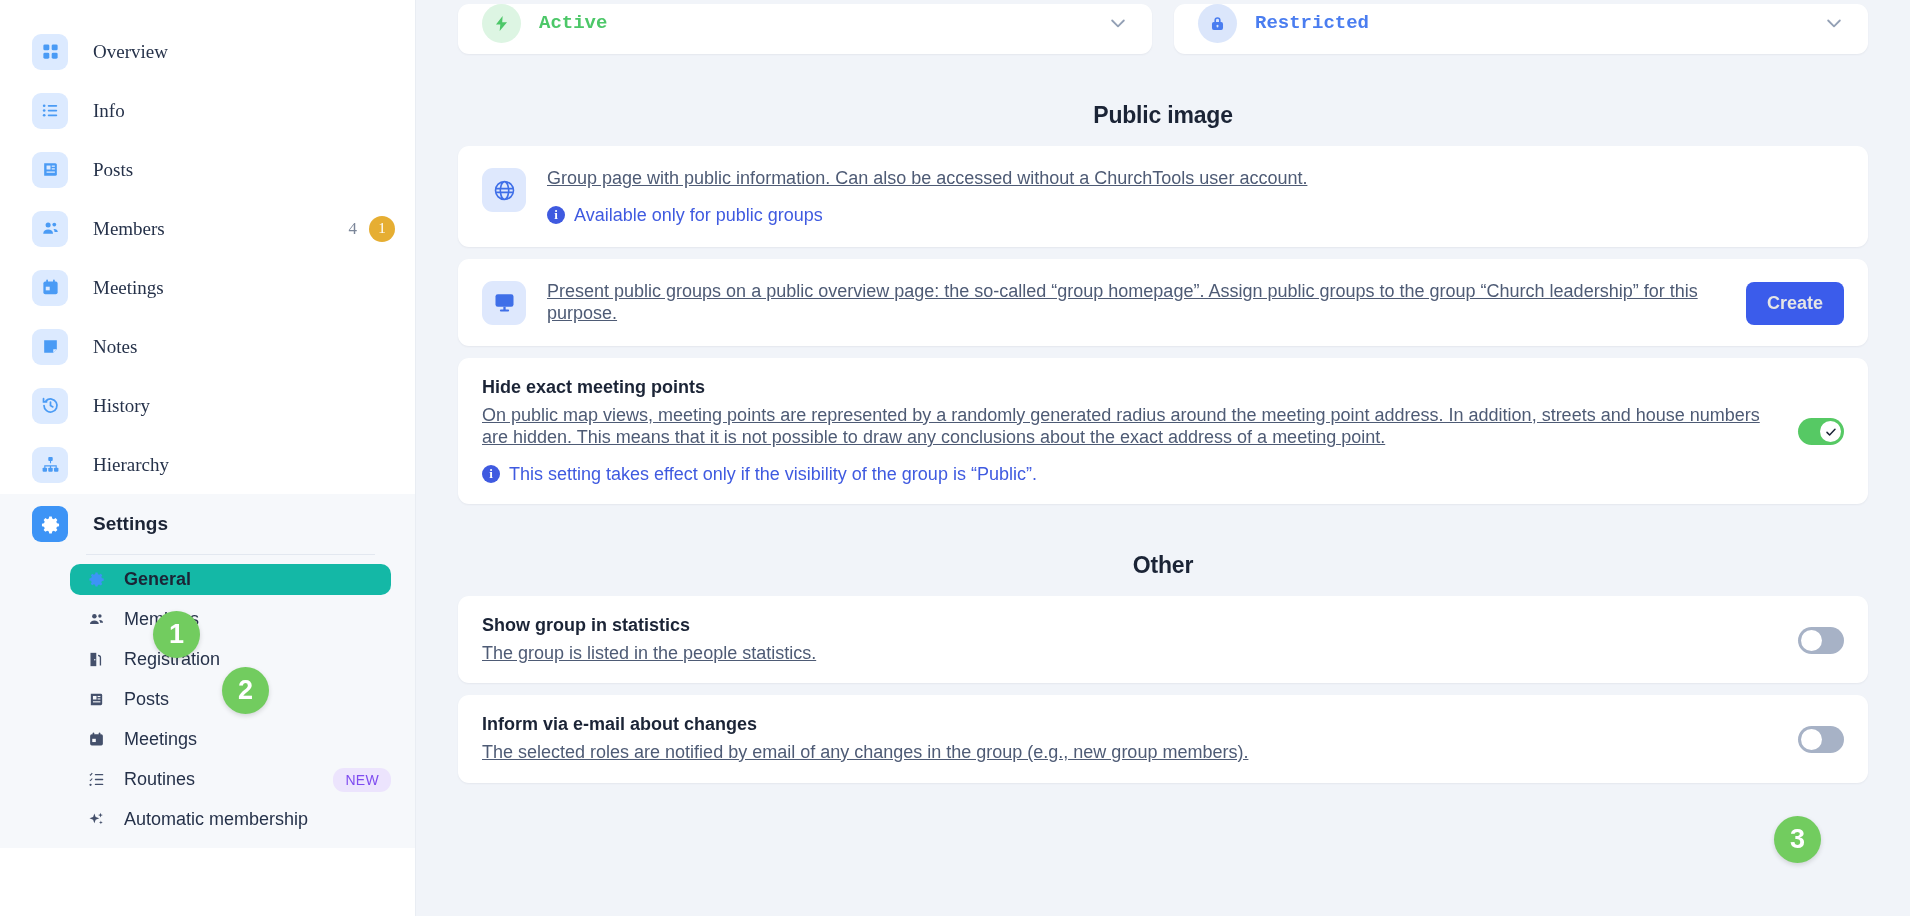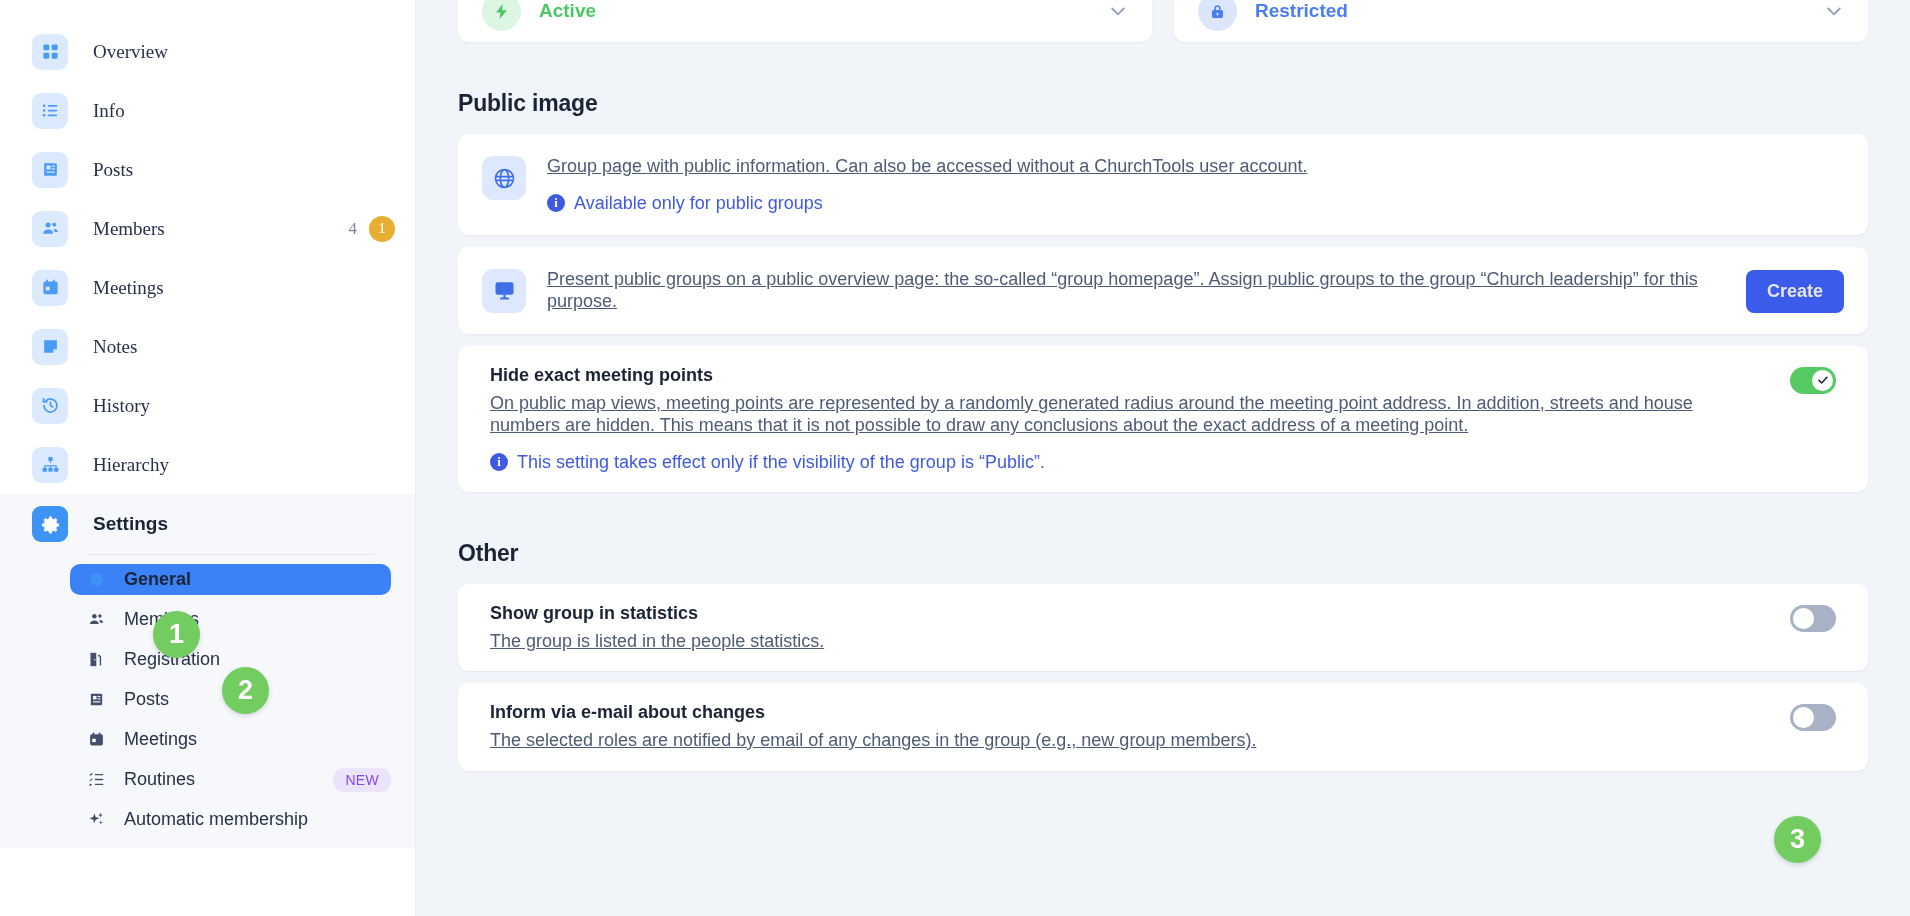--- a/index.html
+++ b/index.html
@@ -59,21 +59,21 @@
   .settings-head .nav-label { font-weight: bold; color: #1b2436; }
   .settings-divider {
     height: 1px; background: #e3e8f0; margin: 0 40px 0 86px;
   }
   .sub-list { padding: 9px 24px 0 70px; }
   .sub-item {
     display: flex; align-items: center; height: 31px;
     margin-bottom: 9px; padding-left: 16px; border-radius: 10px;
     cursor: pointer;
   }
-  .sub-item.selected { background: #3b82f6; }
+  .sub-item.selected { background: #14b8a6; }
   .sub-icon {
     width: 20px; flex: 0 0 20px; color: #44506b;
     display: flex; align-items: center; justify-content: center;
   }
   .sub-icon svg { width: 17px; height: 17px; display: block; }
   .sub-item.selected .sub-icon { color: #3d94f6; }
   .sub-label { margin-left: 18px; font-size: 18px; color: #26324a; white-space: nowrap; }
   .sub-item.selected .sub-label { font-weight: bold; color: #1b2436; }
   .new-badge {
     margin-left: auto; background: #ece4fd; color: #7f4cf0;
@@ -81,21 +81,21 @@
     letter-spacing: 0.3px;
   }
 
   
   .main {
     flex: 1; height: 916px; background: #f1f4f9;
     position: relative; overflow: hidden;
     padding: 0 42px;
   }
   .top-cards {
-    display: flex; gap: 22px; padding-top: 0;
+    display: flex; gap: 22px; padding-top: 12px; font-family: Liberation Mono, monospace;
   }
   .status-card {
     flex: 1; background: #ffffff; border-radius: 11px;
     height: 50px; margin-top: -8px;
     display: flex; align-items: center; padding: 0 24px;
     box-shadow: 0 1px 2px rgba(28,42,70,.06);
     position: relative;
   }
   .status-ico {
     width: 39px; height: 39px; border-radius: 50%;
@@ -108,21 +108,21 @@
   .status-label {
     margin-left: 18px; font-size: 19px; font-weight: bold; margin-top: -12px;
   }
   .status-label.green { color: #4cc768; }
   .status-label.blue  { color: #4a7df0; }
   .chev { margin-left: auto; color: #93a0b5; margin-top: -12px; }
   .chev svg { width: 20px; height: 20px; display: block; }
 
   .section-title {
     font-size: 23px; font-weight: bold; color: #1b2436;
-    margin-top: 48px; margin-bottom: 17px; letter-spacing: -0.2px;
+    margin-top: 48px; margin-bottom: 17px; letter-spacing: -0.2px; text-align: center;
   }
   .card {
     background: #ffffff; border-radius: 11px;
     box-shadow: 0 1px 2px rgba(28,42,70,.06);
     padding: 21px 24px; margin-bottom: 12px;
     display: flex; align-items: flex-start;
   }
   .card-ico {
     width: 44px; height: 44px; border-radius: 11px;
     background: #dee8fd; color: #3f6fe8; flex: 0 0 44px;
@@ -146,21 +146,21 @@
     font-size: 13px; font-weight: bold; margin-right: 9px;
     font-family: "Liberation Serif", serif;
   }
   .btn-primary {
     background: #3b5ceb; color: #e5e5e5; border: none;
     font-size: 18px; font-weight: bold; padding: 11px 21px;
     border-radius: 8px; cursor: pointer; white-space: nowrap;
     margin-left: 20px; margin-top: 2px;
     font-family: "Liberation Sans", sans-serif;
   }
-  .card.toggle-card { padding: 19px 32px; align-items: flex-start; }
+  .card.toggle-card { padding: 19px 24px; align-items: center; }
   .toggle {
     width: 46px; height: 27px; border-radius: 14px; flex: 0 0 46px;
     position: relative; margin-left: 24px; cursor: pointer; margin-top: 2px;
   }
   .toggle.on  { background: #56c964; }
   .toggle.off { background: #a7b2c6; }
   .knob {
     position: absolute; top: 3px; width: 21px; height: 21px;
     border-radius: 50%; background: #ffffff;
     display: flex; align-items: center; justify-content: center;

